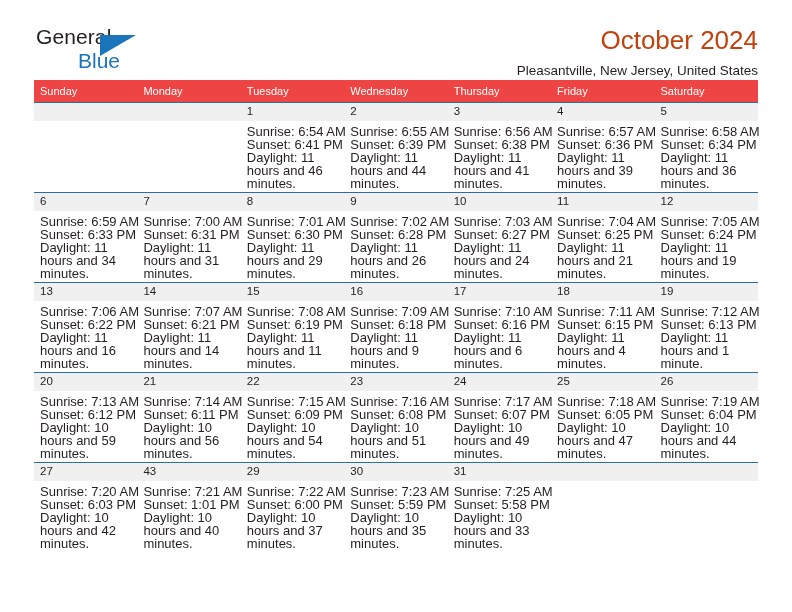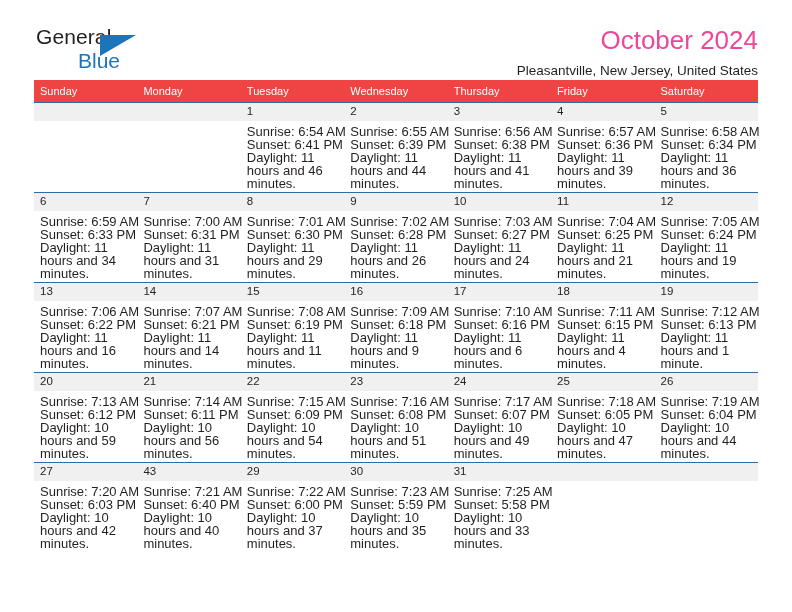--- a/index.html
+++ b/index.html
@@ -60,21 +60,21 @@
     height: 0;
     border-left: 36px solid #1b75bb;
     border-bottom: 21px solid transparent;
   }
   .title-block {
     text-align: right;
     padding-top: 0px;
   }
   .cal-title {
     font-size: 26px;
-    color: #ec4899;
+    color: #c2410c;
     line-height: 1.1;
     font-weight: normal;
     margin: 0;
   }
   .cal-subtitle {
     font-size: 13.5px;
     color: #231f20;
     margin: 9px 0 16px 0;
     line-height: 1.1;
   }
@@ -389,21 +389,21 @@
             <div class="details">
               <div>Sunrise: 7:20 AM</div>
               <div>Sunset: 6:03 PM</div>
               <div class="daylight">Daylight: 10 hours and 42 minutes.</div>
             </div>
           </td>
           <td>
             <div class="daynum">43</div>
             <div class="details">
               <div>Sunrise: 7:21 AM</div>
-              <div>Sunset: 6:40 PM</div>
+              <div>Sunset: 1:01 PM</div>
               <div class="daylight">Daylight: 10 hours and 40 minutes.</div>
             </div>
           </td>
           <td>
             <div class="daynum">29</div>
             <div class="details">
               <div>Sunrise: 7:22 AM</div>
               <div>Sunset: 6:00 PM</div>
               <div class="daylight">Daylight: 10 hours and 37 minutes.</div>
             </div>

